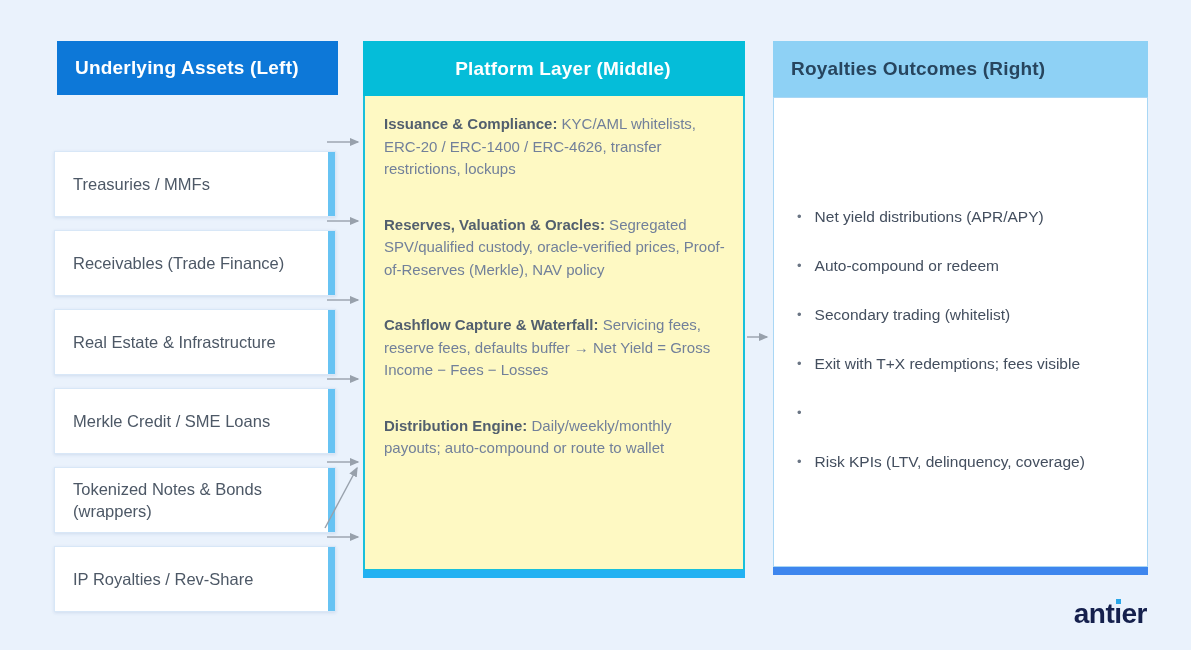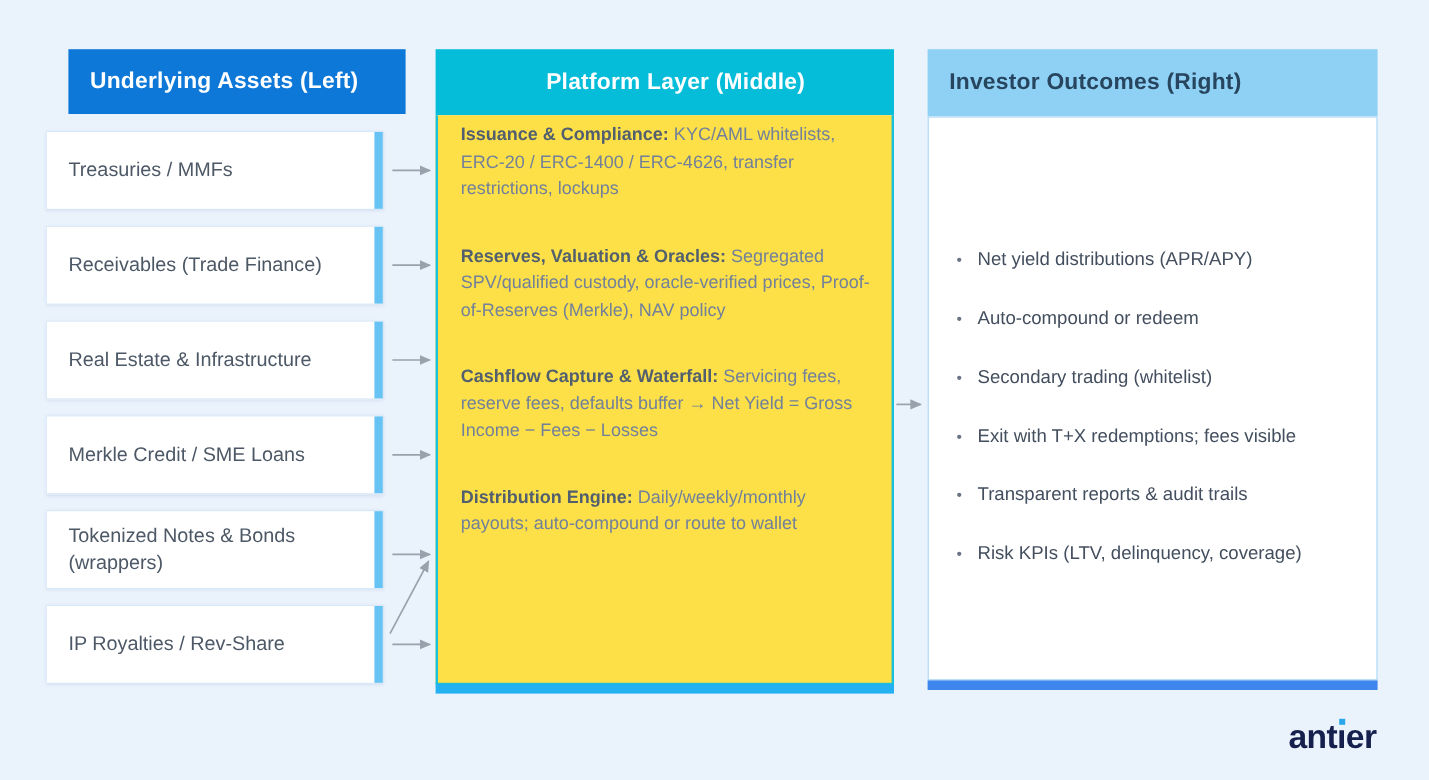--- a/index.html
+++ b/index.html
@@ -40,42 +40,43 @@
     font-size:19px;font-weight:600;
     color:var(--header-text);
     letter-spacing:.2px;
   }
   .hdr-left{left:57px;top:41px;width:281px;height:54px;background:var(--left-header-bg);}
   .hdr-middle{left:363px;top:41px;width:382px;height:55px;background:var(--middle-header-bg);justify-content:center;}
   .hdr-right{left:773px;top:41px;width:375px;height:56px;background:var(--right-header-bg);color:var(--right-header-text);}
 
   
   .asset-box{
-    left:38px;width:282px;height:66px;
+    left:54px;width:282px;height:66px;
     background:#ffffff;
     border:1px solid var(--box-border);
     box-shadow:0 1px 3px rgba(120,150,190,.22);
     display:flex;align-items:center;
     padding:6px 26px 6px 18px;
     font-size:16.5px;color:var(--box-text);
     line-height:1.35;
+    margin-top:42px;
   }
   .asset-box::after{
     content:"";position:absolute;top:0;right:0;width:7px;height:100%;
     background:var(--accent-bar);
   }
 
   
   .mid-body{
     left:363px;top:96px;width:382px;height:474px;
-    background:#fde047;
+    background:#fef9c3;
     border-left:2px solid var(--middle-border);
     border-right:2px solid var(--middle-border);
     border-bottom:1px solid var(--middle-border);
-    padding:6px 16px 0 19px;
+    padding:17px 16px 0 19px;
   }
   .mid-bar{left:363px;top:570px;width:382px;height:8px;background:var(--middle-bottom-bar);}
   .mid-section{
     font-size:15px;line-height:22.5px;color:var(--body-text);
     margin-bottom:33px;
   }
   .mid-section .lbl{font-weight:600;color:var(--label-text);}
 
   
   .right-body{
@@ -145,21 +146,21 @@
 
 <div class="abs mid-body">
   <p class="mid-section"><span class="lbl">Issuance &amp; Compliance:</span><span> KYC/AML whitelists, ERC-20 / ERC-1400 / ERC-4626, transfer restrictions, lockups</span></p>
   <p class="mid-section"><span class="lbl">Reserves, Valuation &amp; Oracles:</span><span> Segregated SPV/qualified custody, oracle-verified prices, Proof-of-Reserves (Merkle), NAV policy</span></p>
   <p class="mid-section"><span class="lbl">Cashflow Capture &amp; Waterfall:</span><span> Servicing fees, reserve fees, defaults buffer → Net Yield = Gross Income − Fees − Losses</span></p>
   <p class="mid-section"><span class="lbl">Distribution Engine:</span><span> Daily/weekly/monthly payouts; auto-compound or route to wallet</span></p>
 </div>
 <div class="abs mid-bar"></div>
 
 <div class="abs col-header hdr-right">
-  <span>Investor Outcomes (Right)</span>
+  <span>Royalties Outcomes (Right)</span>
 </div>
 
 <div class="abs right-body"></div>
 
 <ul class="abs bullet-list">
   <li>
       <span class="bullet-dot">•</span>
       <span>Net yield distributions (APR/APY)</span>
     </li>
   <li>
@@ -169,21 +170,20 @@
   <li>
       <span class="bullet-dot">•</span>
       <span>Secondary trading (whitelist)</span>
     </li>
   <li>
       <span class="bullet-dot">•</span>
       <span>Exit with T+X redemptions; fees visible</span>
     </li>
   <li>
       <span class="bullet-dot">•</span>
-      <span>Transparent reports &amp; audit trails</span>
     </li>
   <li>
       <span class="bullet-dot">•</span>
       <span>Risk KPIs (LTV, delinquency, coverage)</span>
     </li>
 </ul>
 
 <div class="abs right-bar"></div>
 
 <svg class="abs connectors" width="1191" height="650" viewBox="0 0 1191 650">

